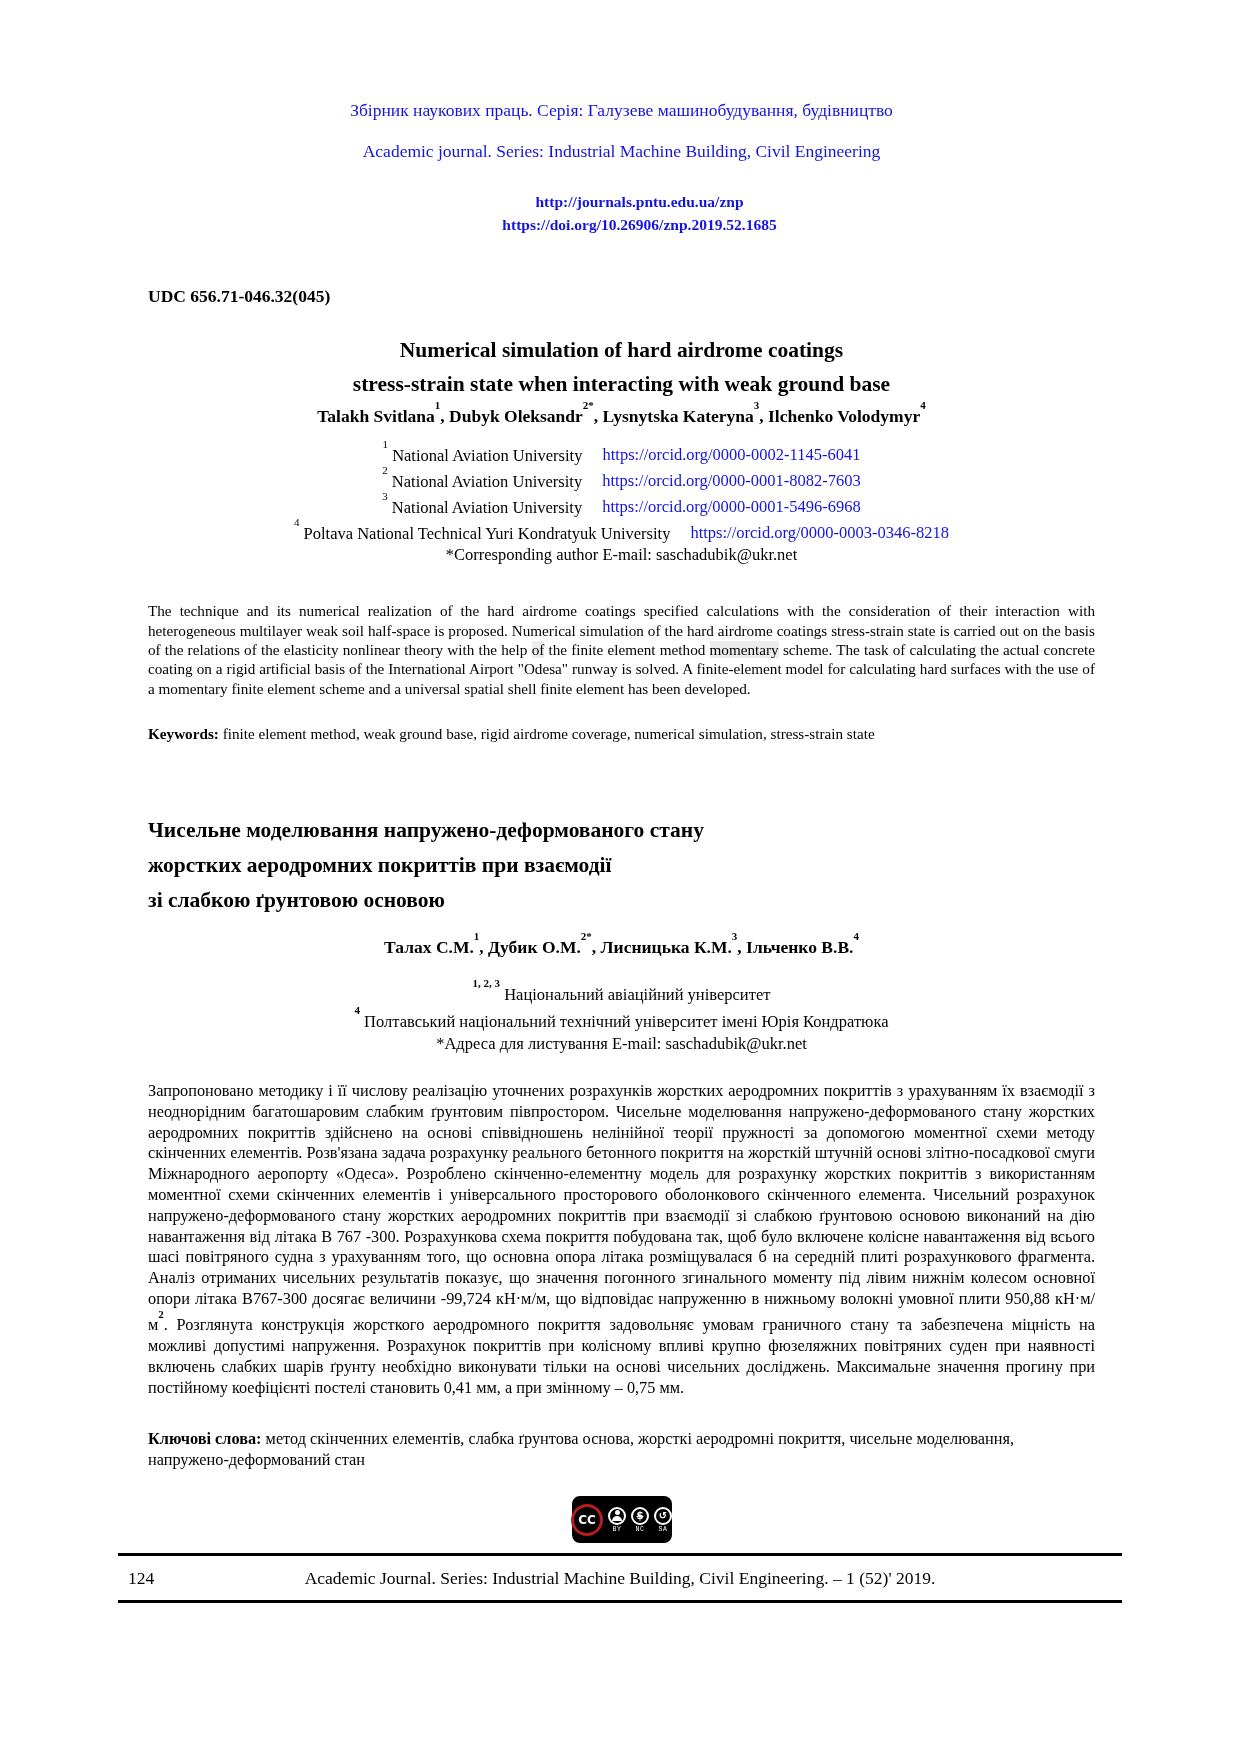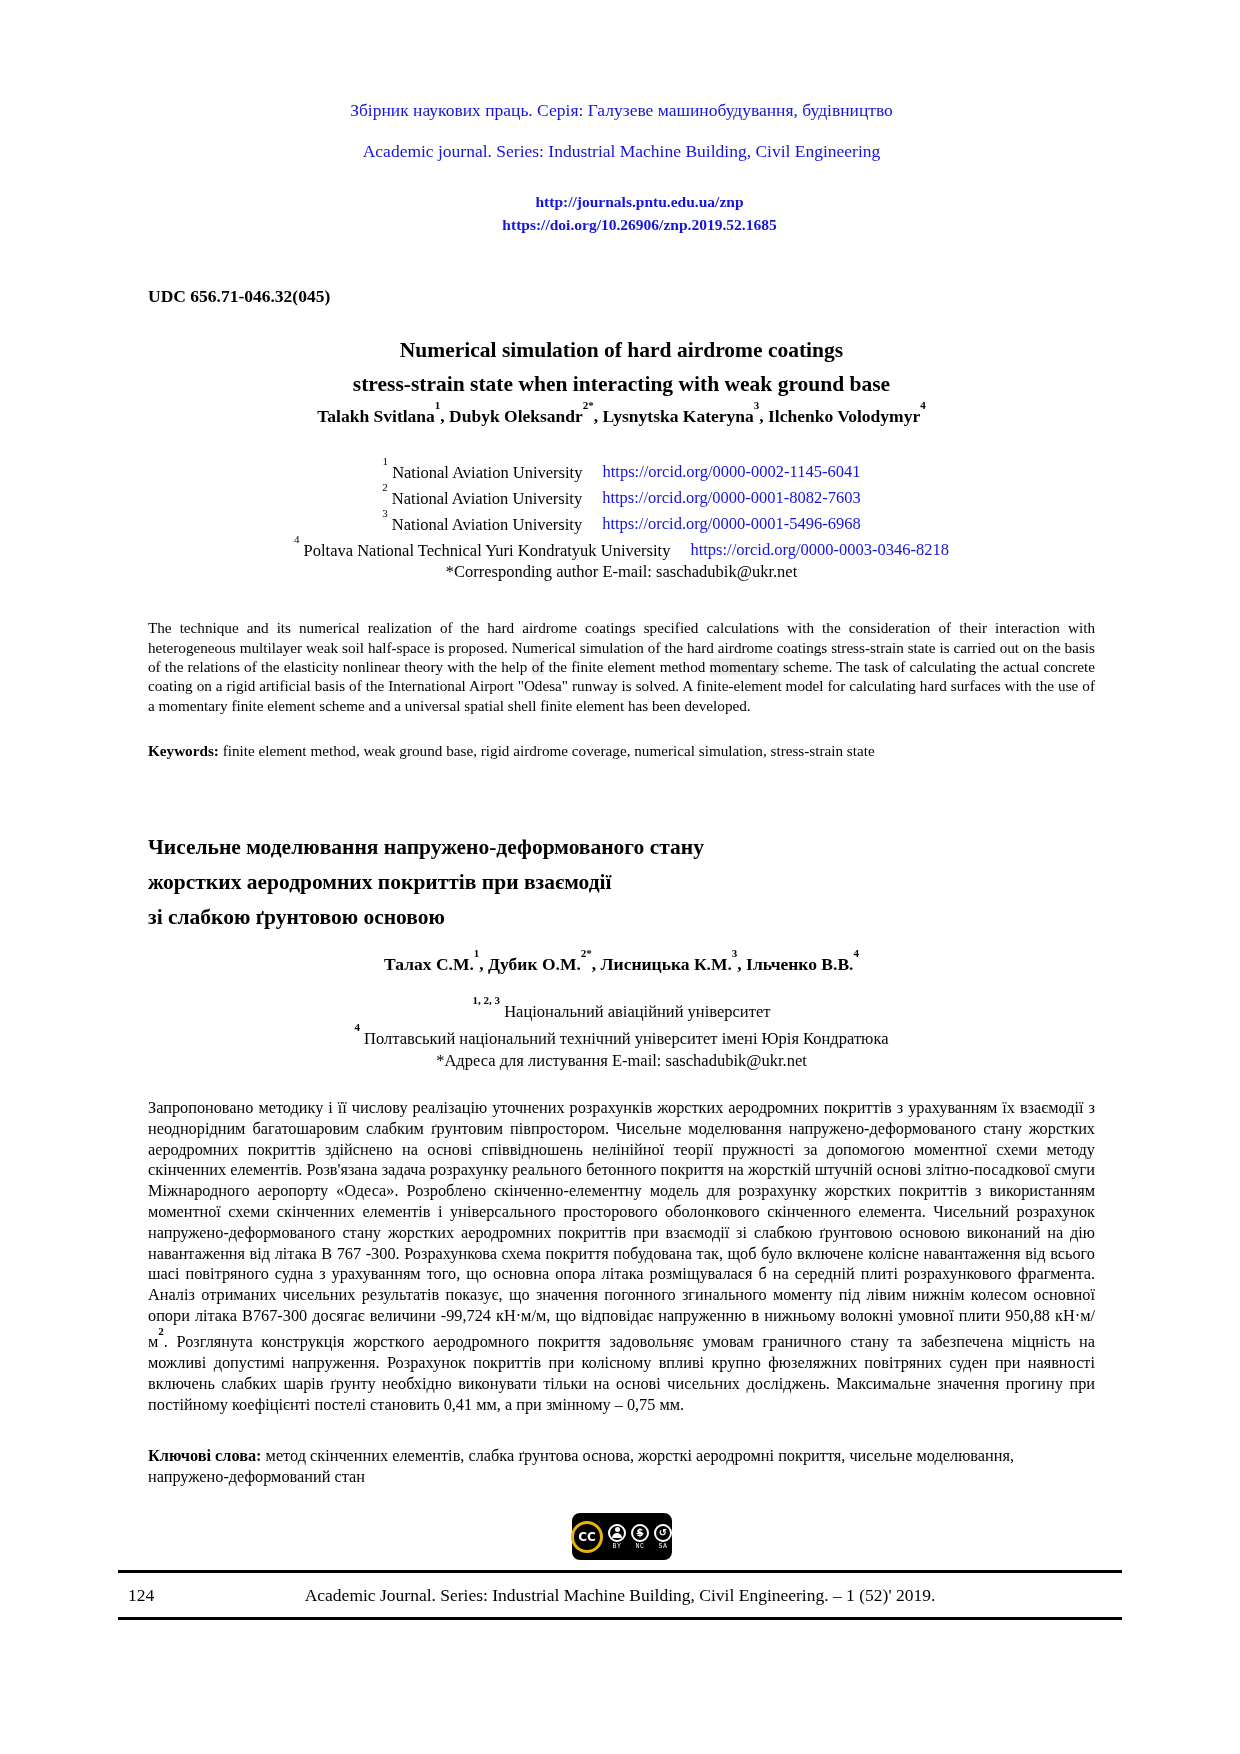--- a/index.html
+++ b/index.html
@@ -14,41 +14,41 @@
   .jheader-uk { font-size:17.5px; margin-bottom:20px; }
   .jheader-en { font-size:17.5px; margin-bottom:28px; }
   .jurl { text-align:center; font-weight:bold; color:#1414dd; font-size:15.5px; line-height:23px; }
   .jurl a { color:#1414dd; text-decoration:none;padding-left:36px; }
 
   .udc { margin-top:50px; font-weight:bold; font-size:17.5px; text-align:left; }
 
   .title-en { margin-top:26px; text-align:center; font-weight:bold; font-size:21.5px; line-height:34px; }
   .authors { margin-top:4px; text-align:center; font-weight:bold; font-size:17.5px; }
   sup.s { font-size:11px; position:relative; top:-6px; font-weight:bold; }
-  .affils { margin-top:30px; text-align:center; font-size:16.5px; line-height:21.5px; }
+  .affils { margin-top:13px; text-align:center; font-size:16.5px; line-height:21.5px; }
   .affils sup.s { font-weight:normal; }
   .orcid { color:#1414dd; text-decoration:none; margin-left:20px; }
   .corresponding { text-align:center; font-size:16.5px; line-height:21.5px; }
 
   .abstract-en { margin-top:36px; text-align:justify; font-size:15.2px; line-height:19.3px; }
   .hl { background:#ececec; }
   .keywords-en { margin-top:26px; font-size:15.2px; line-height:19.3px; }
   .kw-label { font-weight:bold; }
 
   .title-uk { margin-top:70px; text-align:left; font-weight:bold; font-size:21.5px; line-height:35px; }
   .authors-uk { margin-top:18px; text-align:center; font-weight:bold; font-size:17.5px; }
   .affils-uk { margin-top:20px; text-align:center; font-size:16.5px; line-height:22px; }
   .abstract-uk { margin-top:26px; text-align:justify; font-size:16.3px; line-height:20.8px; }
   .keywords-uk { margin-top:30px; font-size:16.3px; line-height:21px; }
 
   
   .cc-wrap { margin-top:26px; display:flex; justify-content:center; }
   .cc-badge { width:100px; height:47px; background:#000; border:2px solid #000; border-radius:8px;
               display:flex; align-items:center; justify-content:center; gap:5px; padding:2px 4px; }
-  .cc-circle { width:32px; height:32px; border:3px solid #eab308; border-radius:50%;
+  .cc-circle { width:32px; height:32px; border:3px solid #b91c1c; border-radius:50%;
                color:#fff; font-weight:bold; font-size:12px; display:flex; align-items:center;
                justify-content:center; font-family:"DejaVu Sans", sans-serif; flex:0 0 auto; }
   .cc-col { display:flex; flex-direction:column; align-items:center; width:20px; }
   .cc-mini { width:18px; height:18px; border:2px solid #fff; border-radius:50%; color:#fff;
              display:flex; align-items:center; justify-content:center;
              font-family:"DejaVu Sans", sans-serif; font-size:10px; font-weight:bold; }
   .cc-mini .strike { text-decoration:line-through; }
   .cc-label { color:#fff; font-size:6.5px; font-family:Liberation Mono, monospace; margin-top:1px; letter-spacing:0.5px; }
   .person { display:flex; flex-direction:column; align-items:center; }
   .person-head { width:5px; height:5px; background:#fff; border-radius:50%; }

